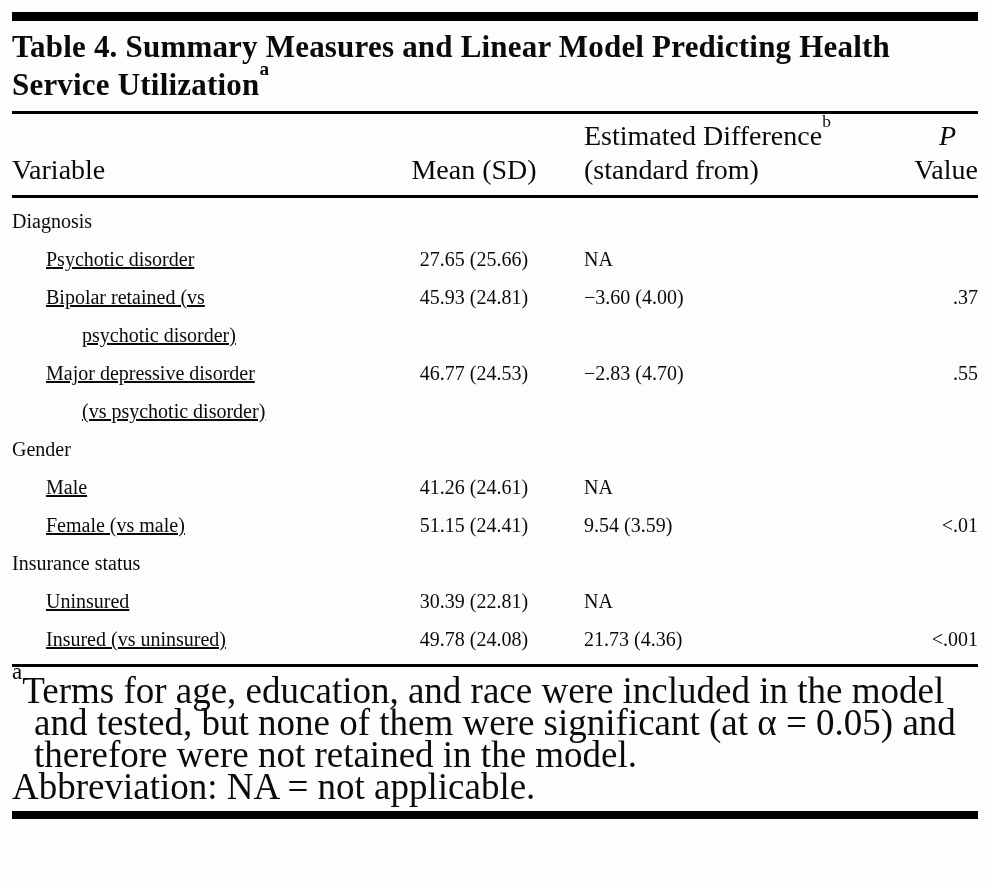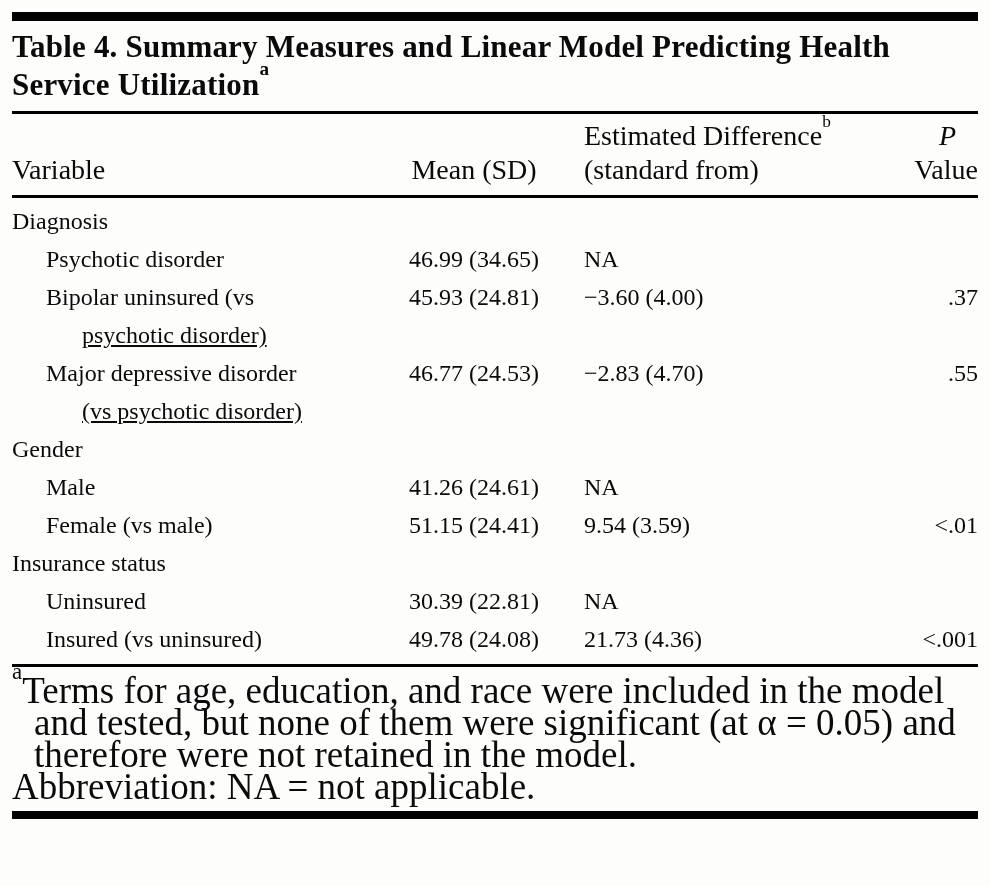--- a/index.html
+++ b/index.html
@@ -46,26 +46,26 @@
 
   .thead {
     font-size: 28px;
     line-height: 34px;
     padding: 5px 0 8px 0;
     align-items: end;
   }
   .thead .p-top { padding-right: 22px; font-style: italic; }
 
   .tbody {
-    font-size: 24px;
+    font-size: 20px;
     line-height: 38px;
     padding: 4px 0 6px 0;
   }
   .trow { margin: 0; }
-  .cell.var.sub .l1 { padding-left: 34px; }
+  .cell.var.sub .l1 { padding-left: 34px; text-decoration: underline; }
   .cell.var.sub .l2 { padding-left: 70px; text-decoration: underline; }
 
   .footnotes {
     font-size: 37px;
     line-height: 32px;
     padding: 8px 0 8px 0;
   }
   .fn {
     padding-left: 22px;
     text-indent: -22px;
@@ -103,28 +103,28 @@
       <div class="cell var sec">Diagnosis</div>
       <div class="cell mean"></div>
       <div class="cell diff"></div>
       <div class="cell p"></div>
     </div>
 
     <div class="trow grid4">
       <div class="cell var sub">
         <div class="l1">Psychotic disorder</div>
       </div>
-      <div class="cell mean">46.99 (34.65)</div>
+      <div class="cell mean">27.65 (25.66)</div>
       <div class="cell diff">NA</div>
       <div class="cell p"></div>
     </div>
 
     <div class="trow grid4">
       <div class="cell var sub">
-        <div class="l1">Bipolar uninsured (vs</div>
+        <div class="l1">Bipolar retained (vs</div>
         <div class="l2">psychotic disorder)</div>
       </div>
       <div class="cell mean">45.93 (24.81)</div>
       <div class="cell diff">−3.60 (4.00)</div>
       <div class="cell p">.37</div>
     </div>
 
     <div class="trow grid4">
       <div class="cell var sub">
         <div class="l1">Major depressive disorder</div>

